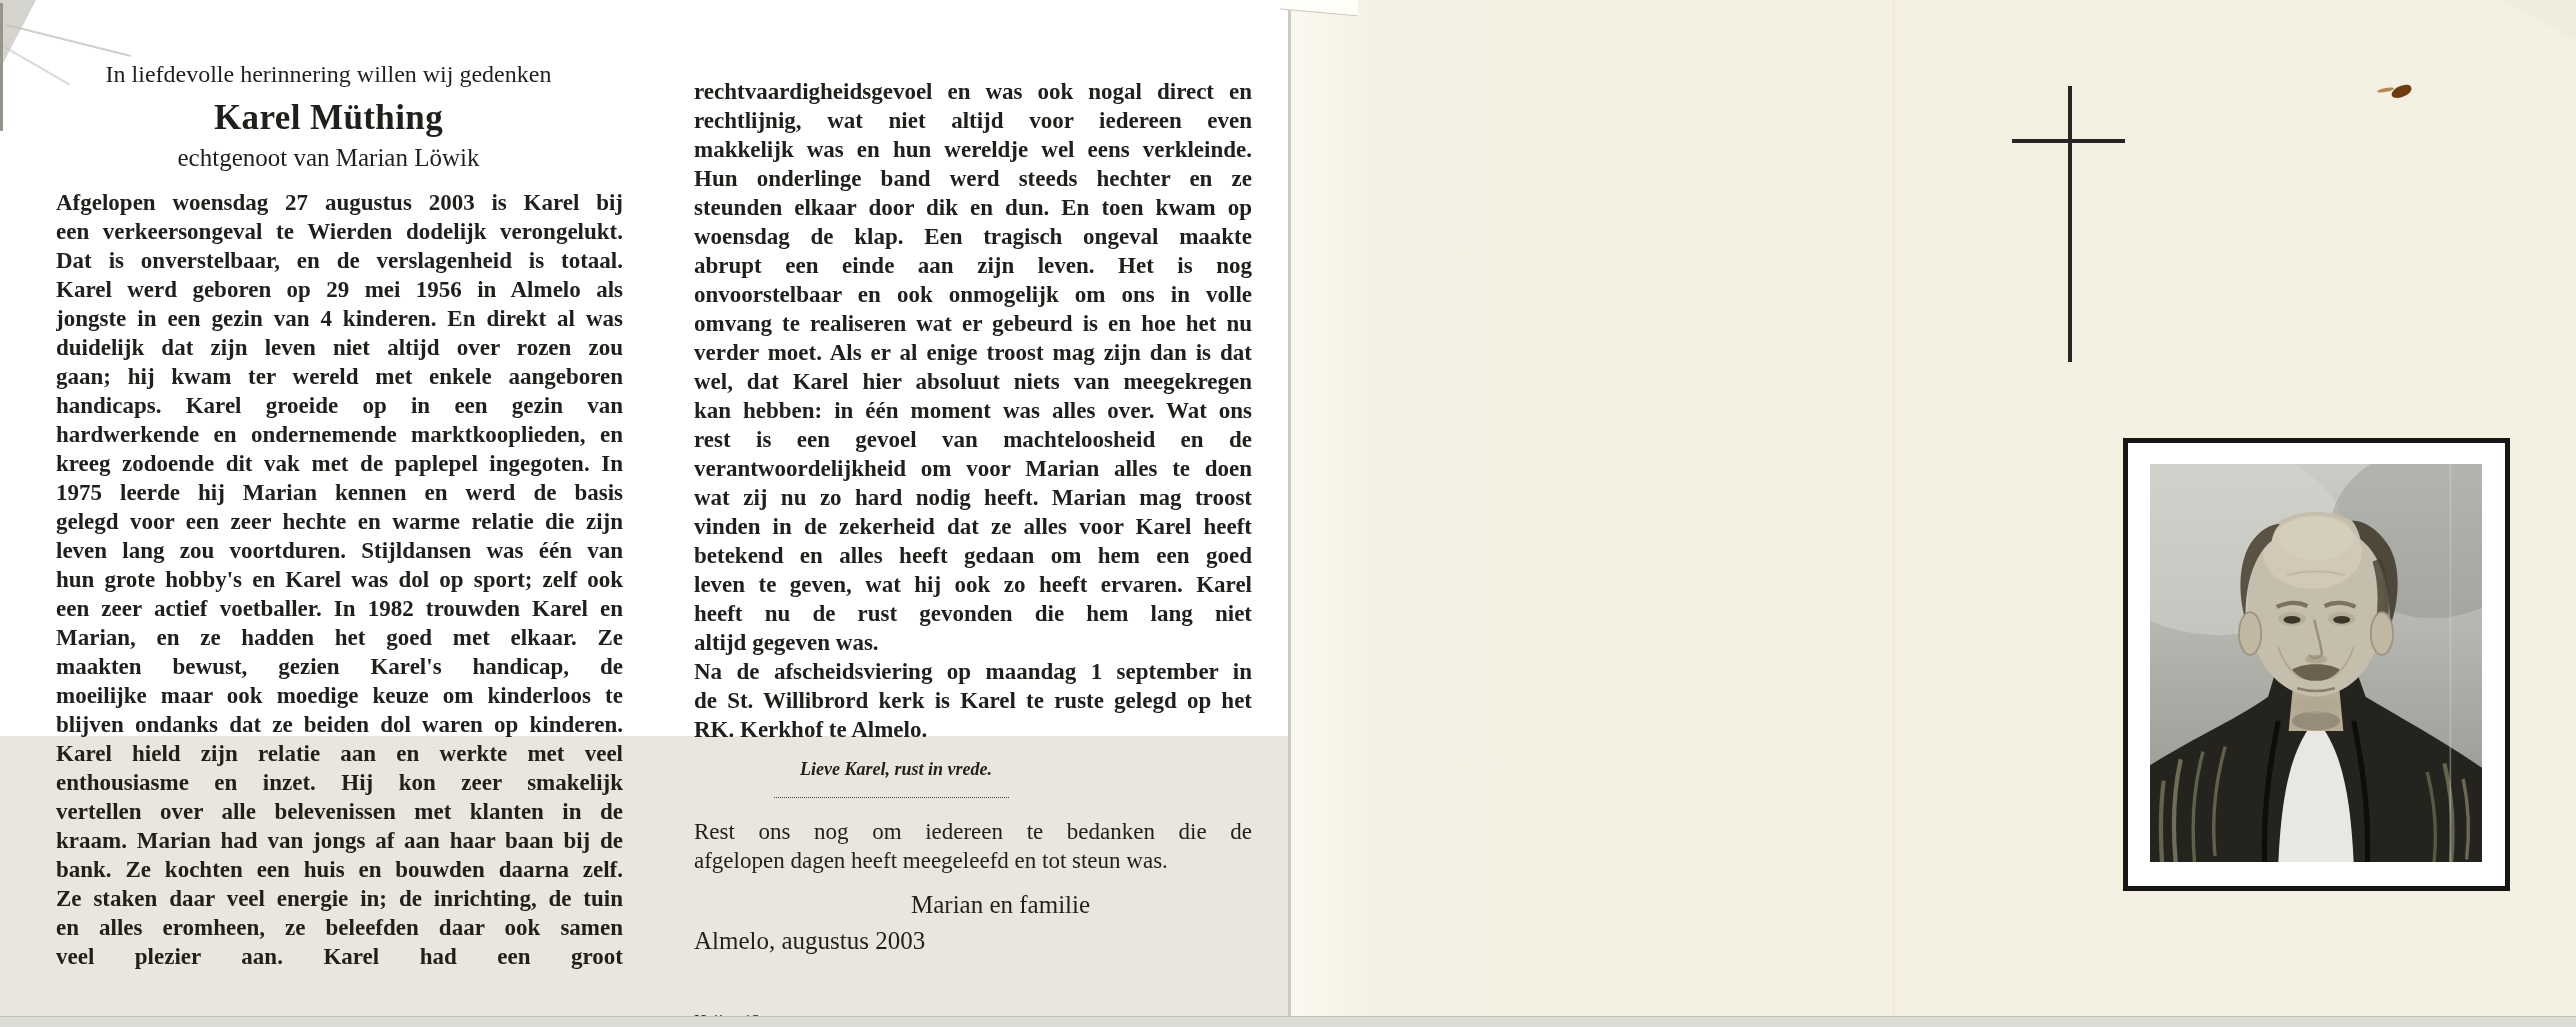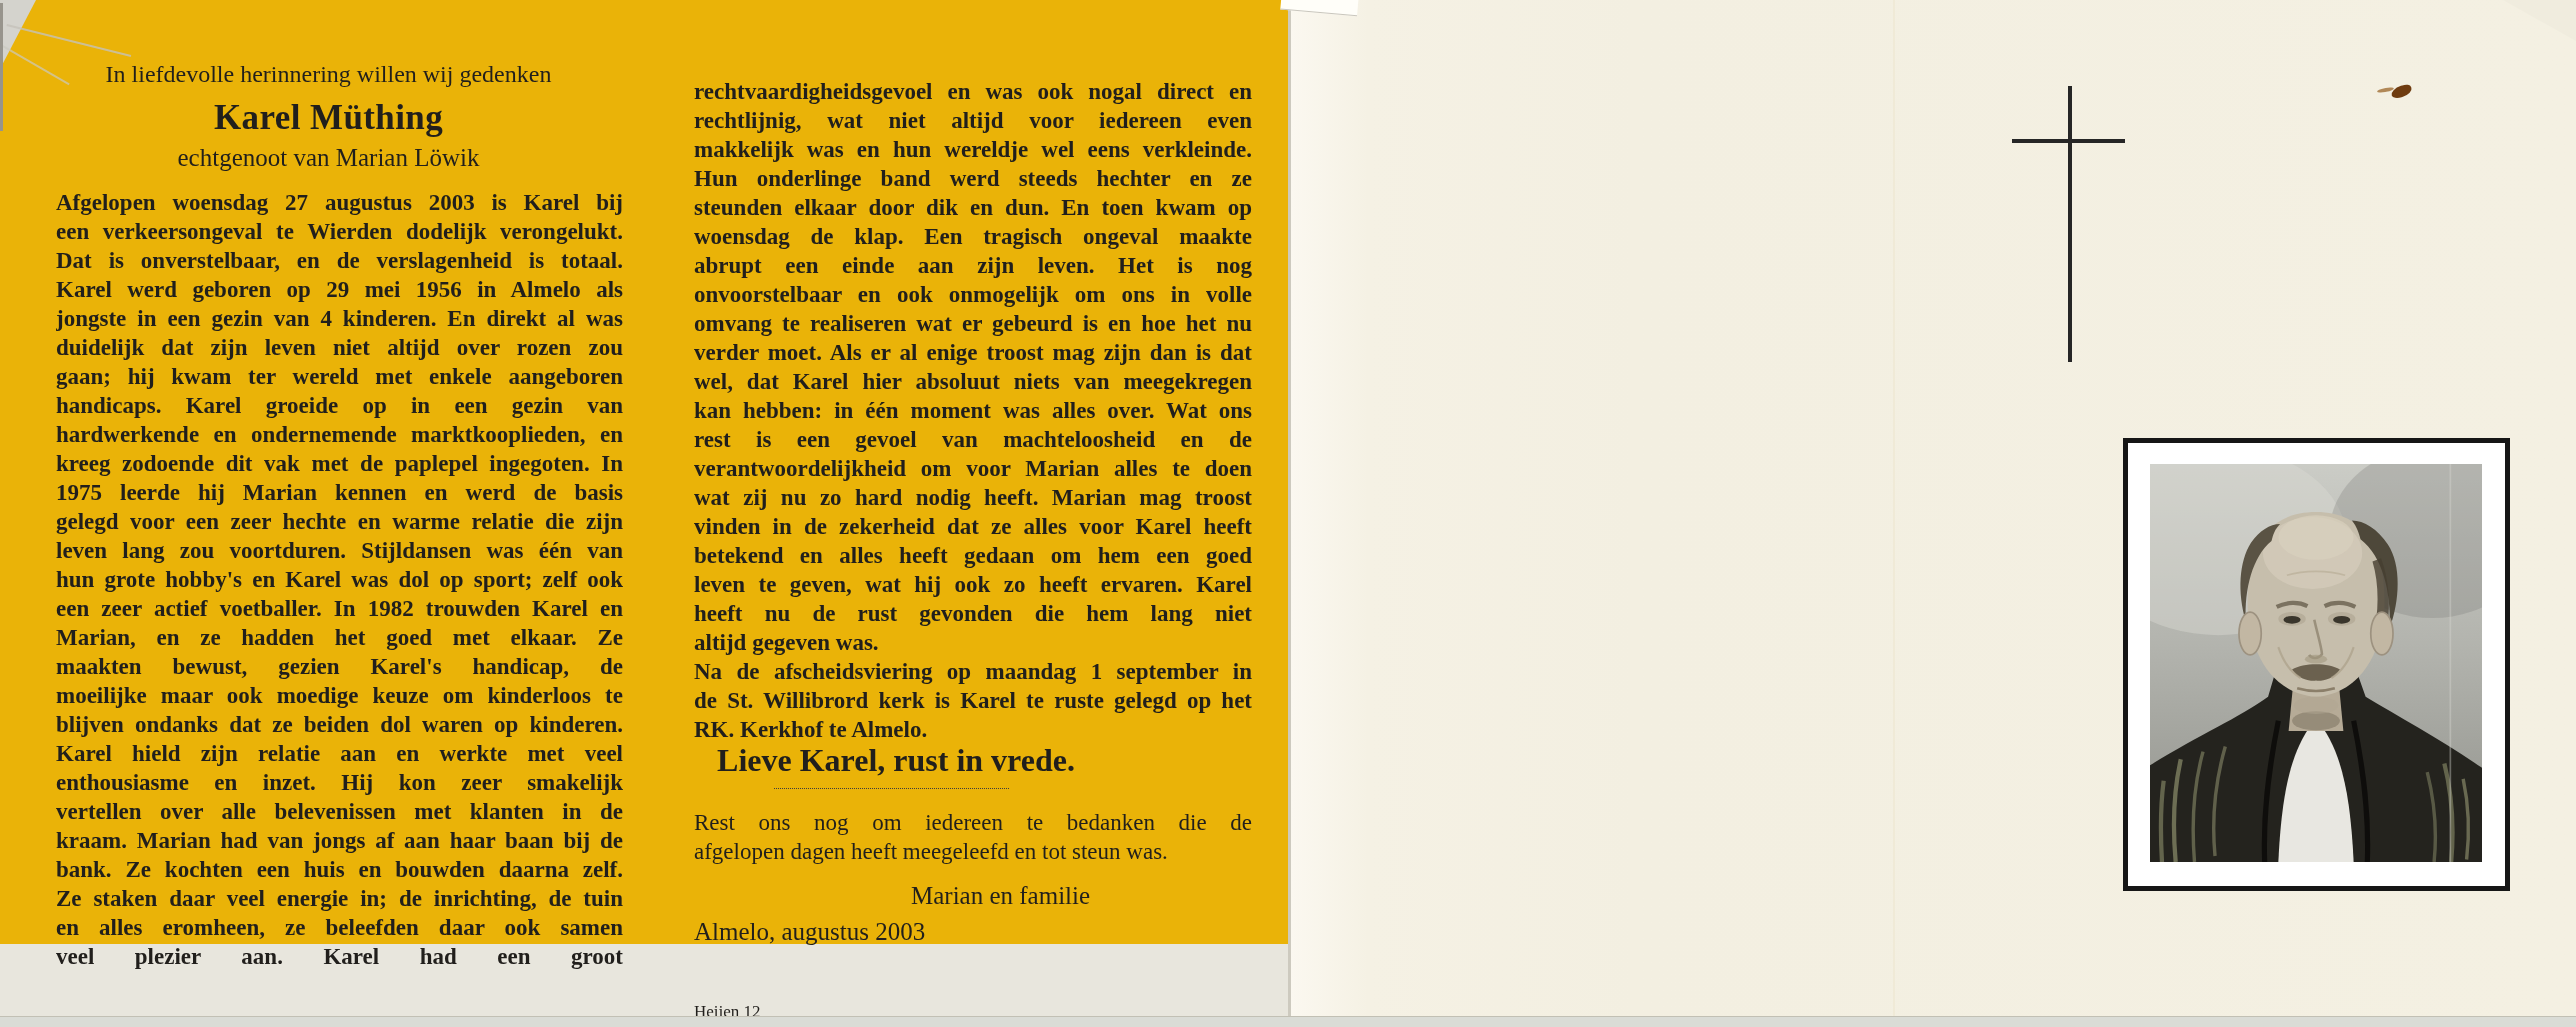--- a/index.html
+++ b/index.html
@@ -7,22 +7,22 @@
     width: 2576px; height: 1028px;
     background: #e8e6dd;
     font-family: "Liberation Serif", "DejaVu Serif", serif;
     color: #211f1c;
     overflow: hidden;
   }
   .scan { position: relative; width: 2576px; height: 1028px; overflow: hidden; }
 
   
   .page-left {
-    position: absolute; left: 0; top: 0; width: 1291px; height: 944px;
-    background: #eab308;
+    position: absolute; left: 0; top: 0; width: 1291px; height: 736px;
+    background: #ffffff;
   }
   .page-right {
     position: absolute; left: 1291px; top: 0; width: 1285px; height: 1028px;
     background: linear-gradient(90deg, #fbf8f0 0px, #f5f1e4 77px, #f3efe1 343px, #f4f0e2 100%);
   }
   .fold-line {
     position: absolute; left: 1288px; top: 0; width: 2.6px; height: 1028px;
     background: #cdcabf;
   }
   .fold-crease {
@@ -82,22 +82,22 @@
   .col-mid { position: absolute; left: 694px; top: 62px; width: 558px; font-size: 23px; }
 
   .jline {
     height: 29px; line-height: 29px;
     text-align: justify; text-align-last: justify;
     overflow: hidden;
   }
   .jline.ragged { text-align-last: left; }
 
   .motto {
-    margin-top: 0; font-size: 32px; line-height: 33px;
-    font-weight: 600;
+    margin-top: 9px; font-size: 18px; line-height: 33px;
+    font-style: italic; font-weight: 600;
     text-align: center; padding-right: 154px;
   }
   .dotted {
     width: 235px; height: 0; margin: 10.3px 0 0 80px;
     border-bottom: 1.7px dotted #3c3c3c;
   }
   .thanks { margin-top: 19px; }
   .signature { margin-top: 15.4px; margin-left: 217px; font-size: 25px; line-height: 29px; }
   .place-date { margin-top: 6px; font-size: 25px; line-height: 32px; }
   .address { font-size: 17px; line-height: 32px; margin-top: 48px; }

